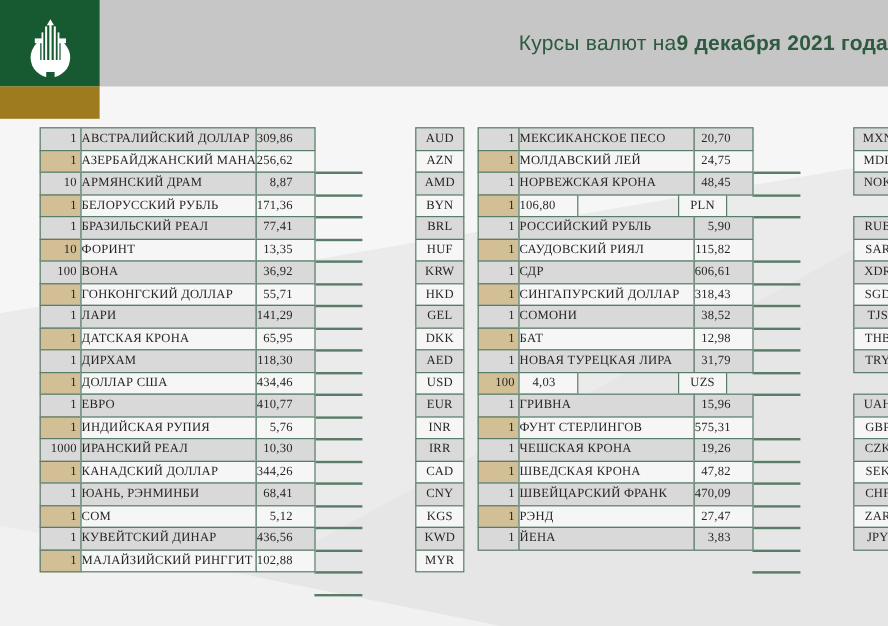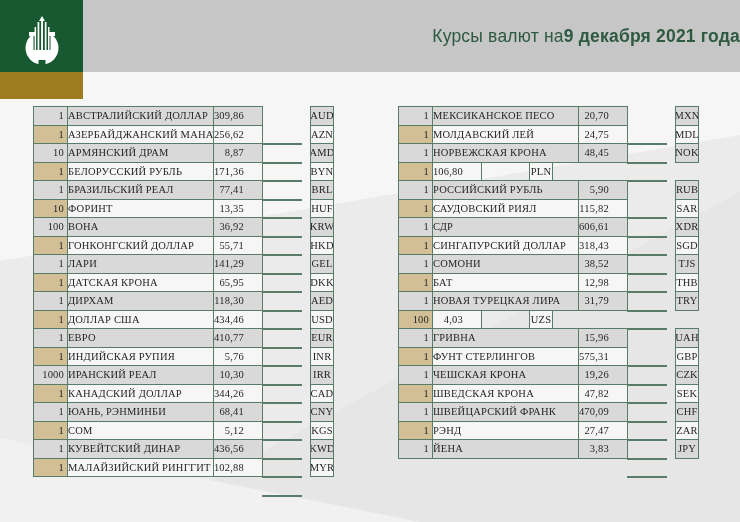--- a/index.html
+++ b/index.html
@@ -53,21 +53,21 @@
     box-sizing:border-box;border:1px solid #587c68;
     font-family:"Liberation Serif",serif;font-size:10.5px;color:#262626;
     display:flex;align-items:center;white-space:nowrap;overflow:hidden;
     letter-spacing:.2px;
   }
   .qty{width:35px;justify-content:flex-end;padding-right:3px;}
   .name{width:147px;padding-left:0;margin-left:-1px;}
   .rate{width:50px;justify-content:flex-end;padding-right:18px;margin-left:-1px;}
   .unit{width:40px;padding-left:4px;margin-left:-1px;margin-top:37px;}
   .gapc{width:8px;border:none;background:transparent !important;}
-  .code{width:24px;justify-content:center;}
+  .code{width:41px;justify-content:center;margin-left:36px;}
   .dark .cell{background:#d9d9d9;}
   .light .cell{background:#f6f6f6;}
   .light .qty{background:#d2bf96;}
 </style>
 </head>
 <body>
 
 <div class="bg-wedge-a"></div>
 <div class="bg-wedge-b"></div>
 <div class="bg-wedge-c"></div>

